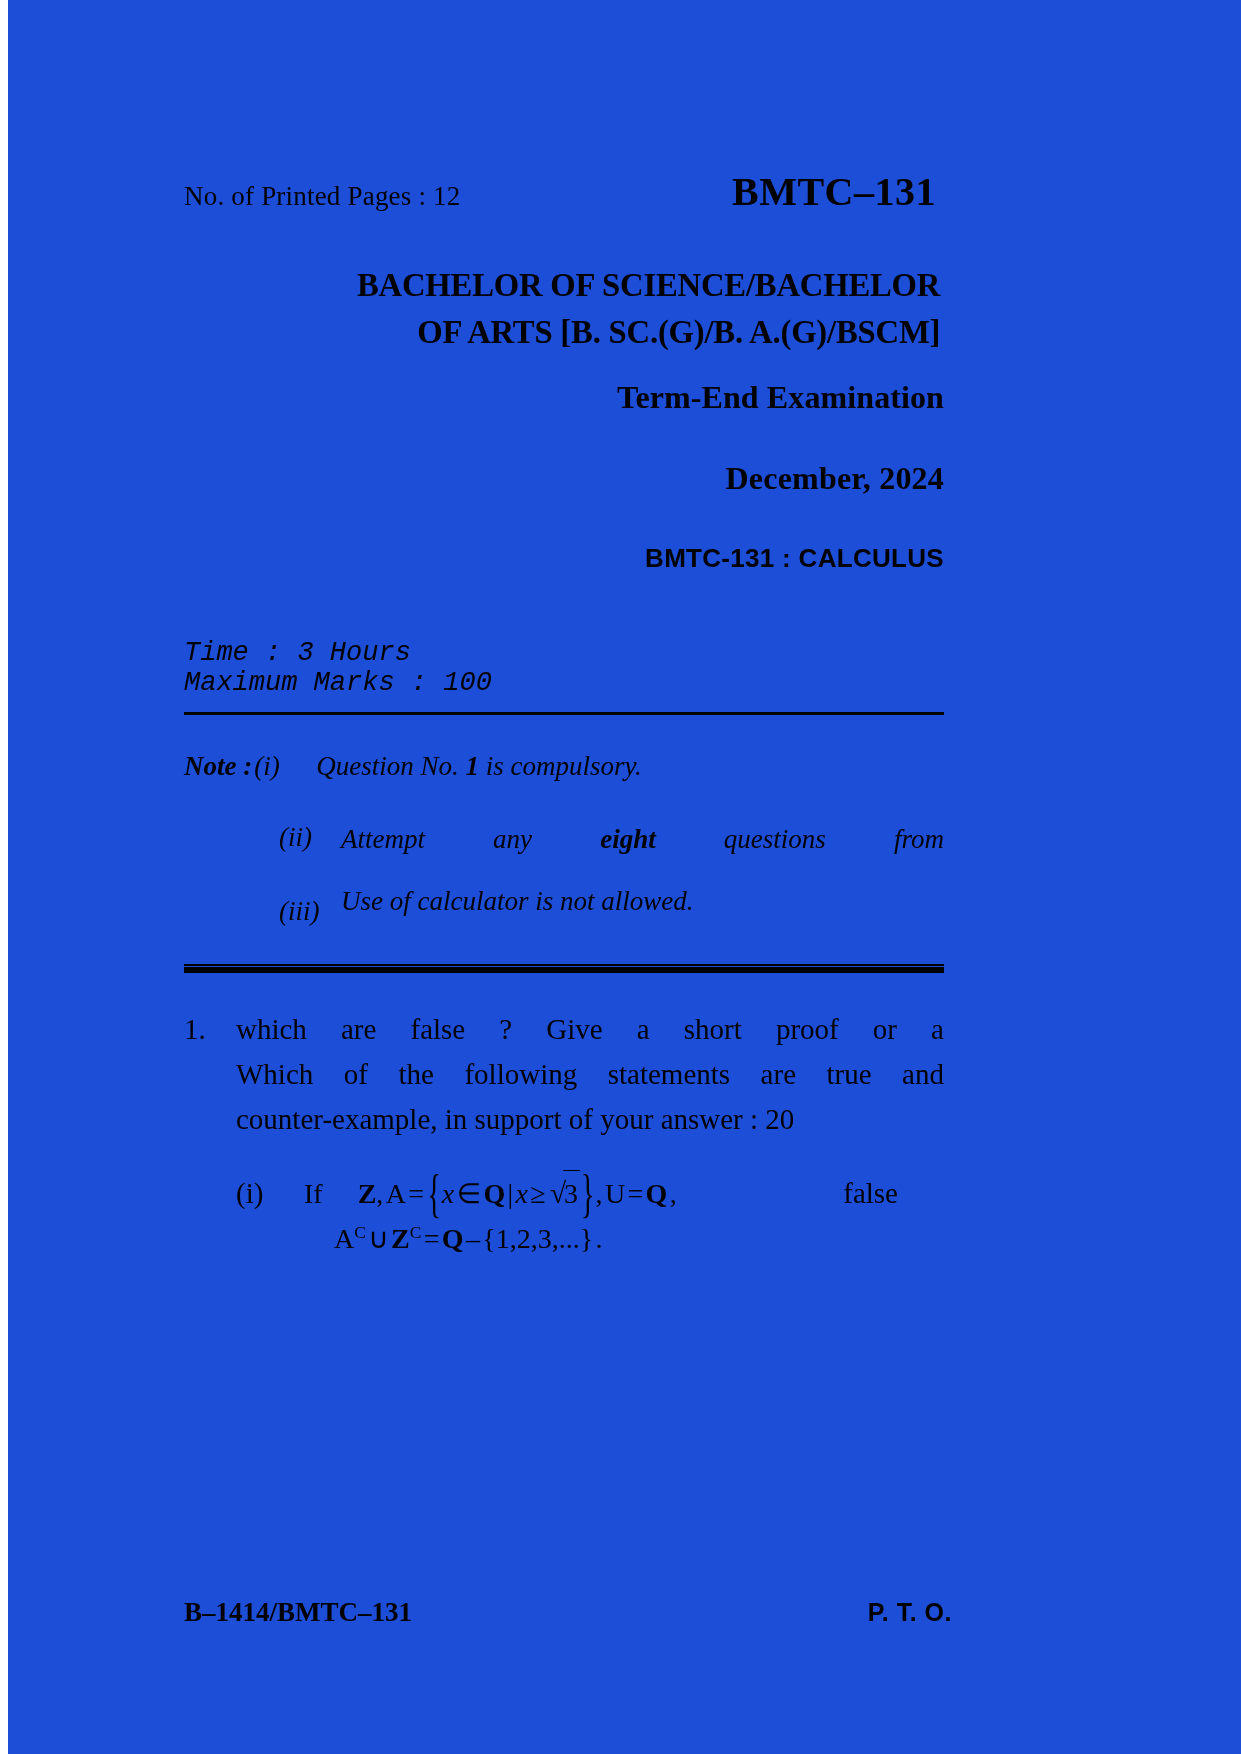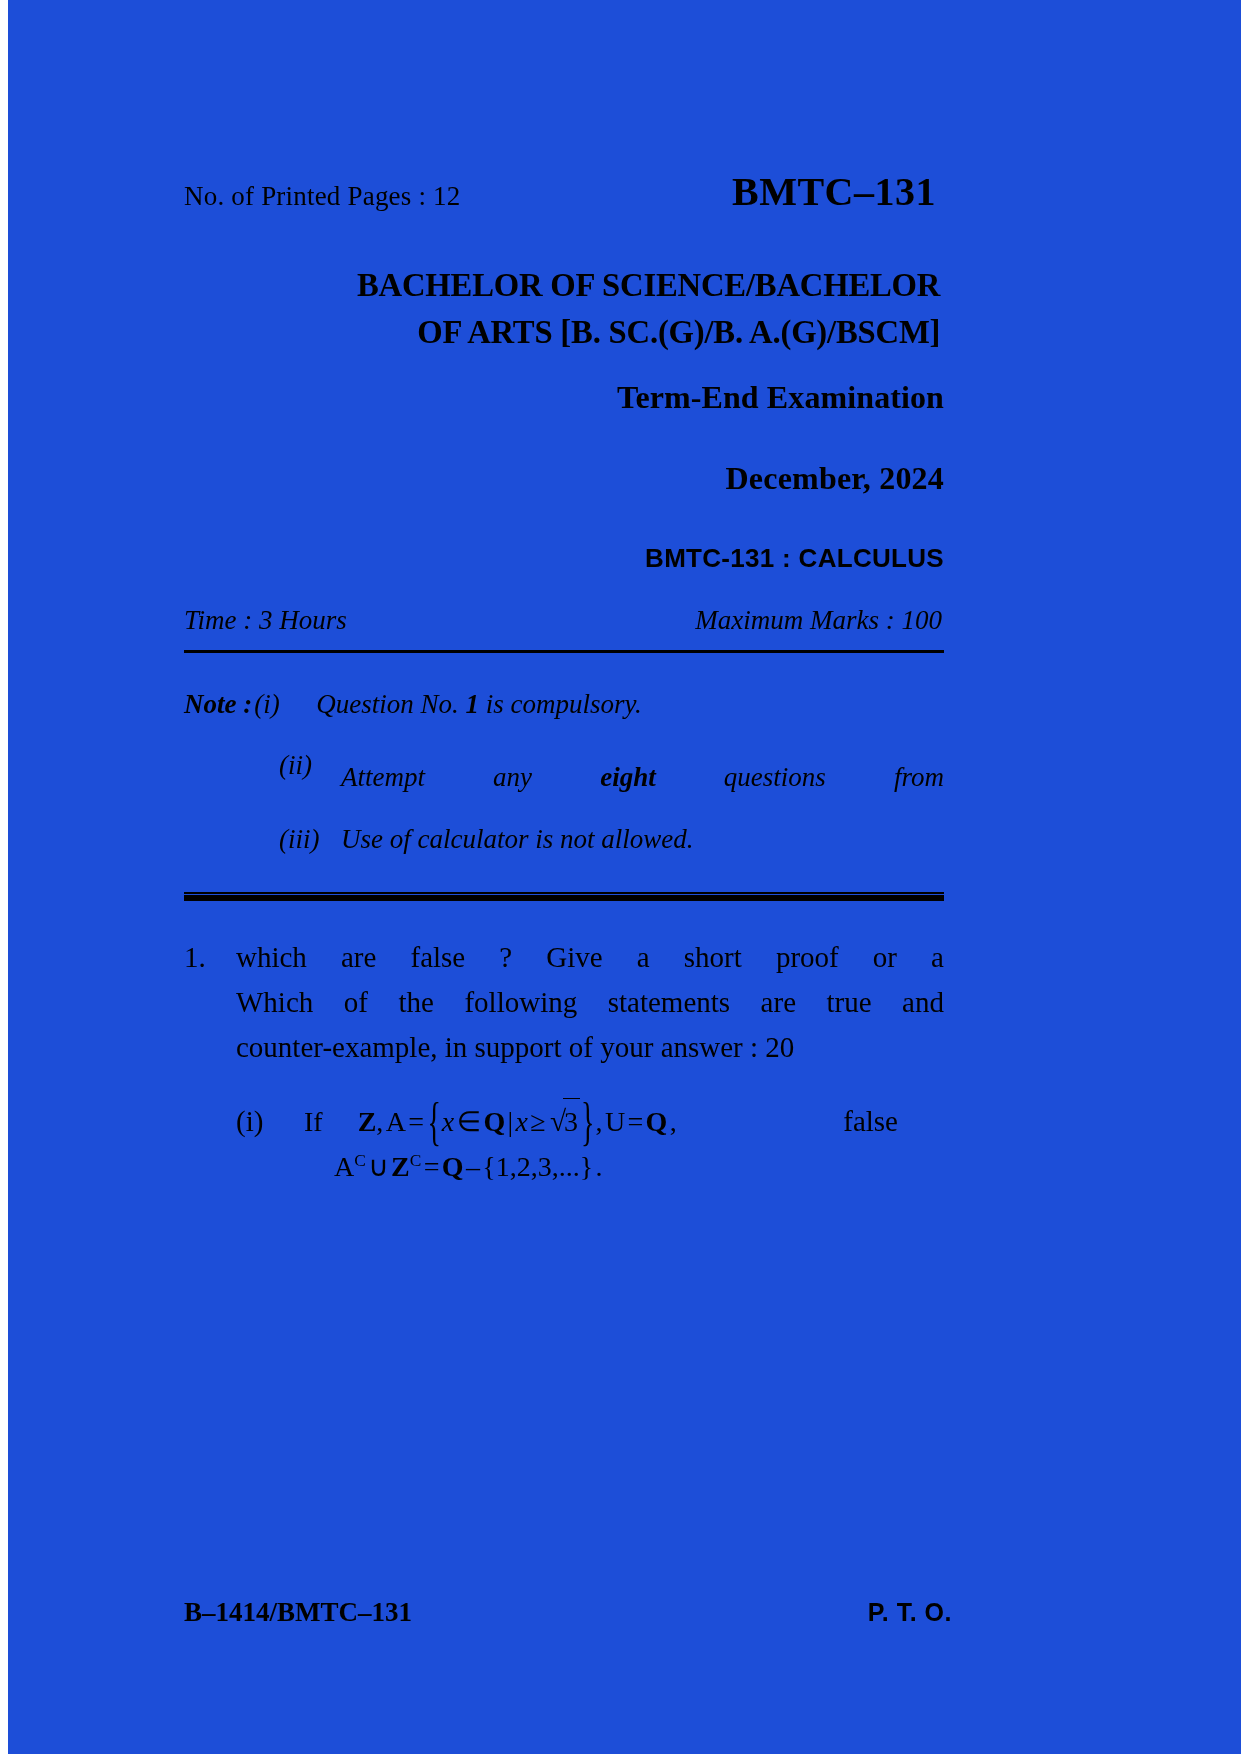--- a/index.html
+++ b/index.html
@@ -90,24 +90,25 @@
     font-size: 26px;
     margin-top: 46px;
     letter-spacing: 0.3px;
   }
 
   
   .time-marks {
     display: flex;
     justify-content: space-between;
     align-items: baseline;
-    margin-top: 31px;
+    margin-top: 64px;
     font-style: italic;
     font-size: 27px;
-    font-family: Liberation Serif, serif;
+    font-family: Liberation Mono, monospace;
+    flex-direction: column;
   }
   .time-marks .left  { white-space: nowrap; }
   .time-marks .right { white-space: nowrap; padding-right: 2px; }
 
   .rule-single {
     border: none;
     border-top: 3px solid #000;
     margin: 14px 0 0 0;
     width: 100%;
   }
@@ -131,20 +132,21 @@
     flex: 0 0 auto;
     padding-right: 2px;
   }
   .note-marker {
     flex: 0 0 auto;
     white-space: nowrap;
     width: 62px;
   }
   .note-marker.indent {
     margin-left: 95px;
+    margin-top: 10px;
   }
   .note-text {
     flex: 1 1 auto;
   }
   .note-row + .note-row { margin-top: 18px; }
   .note-cont {
     margin-left: 157px;
     margin-top: 2px;
   }
   .just {

